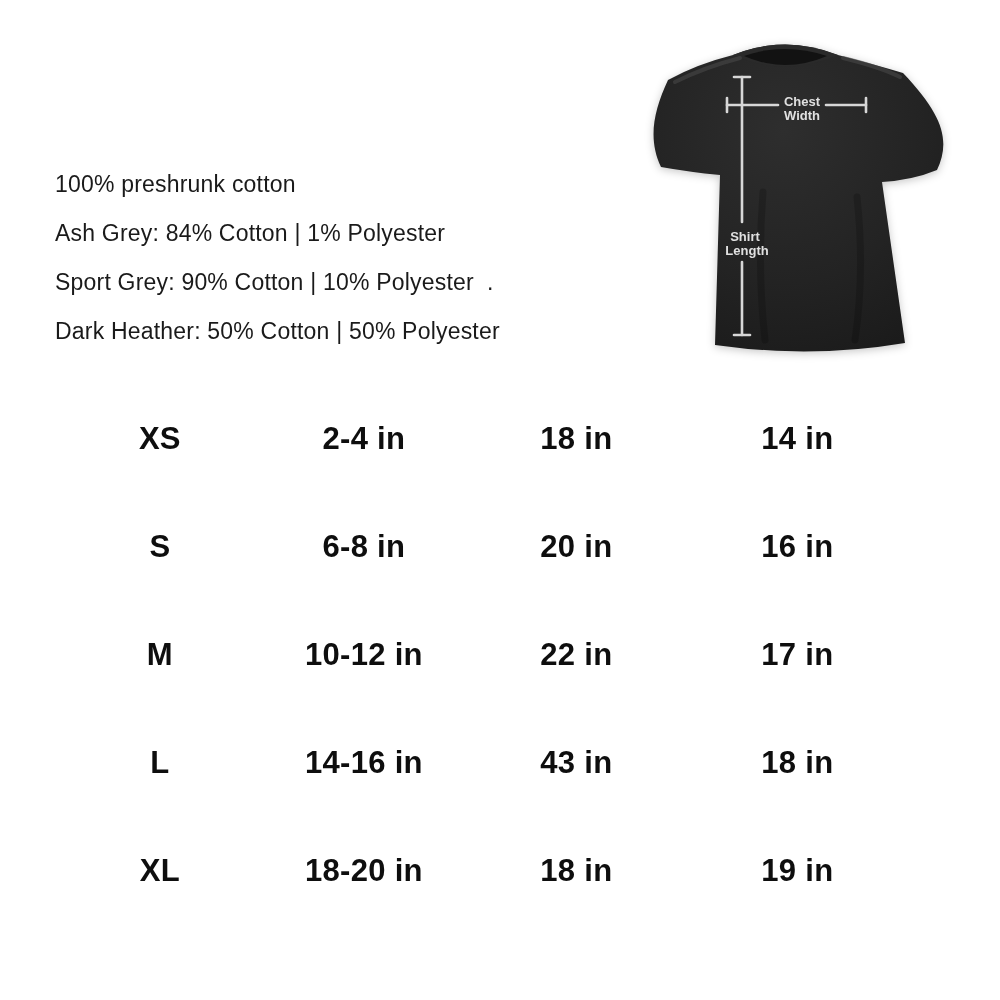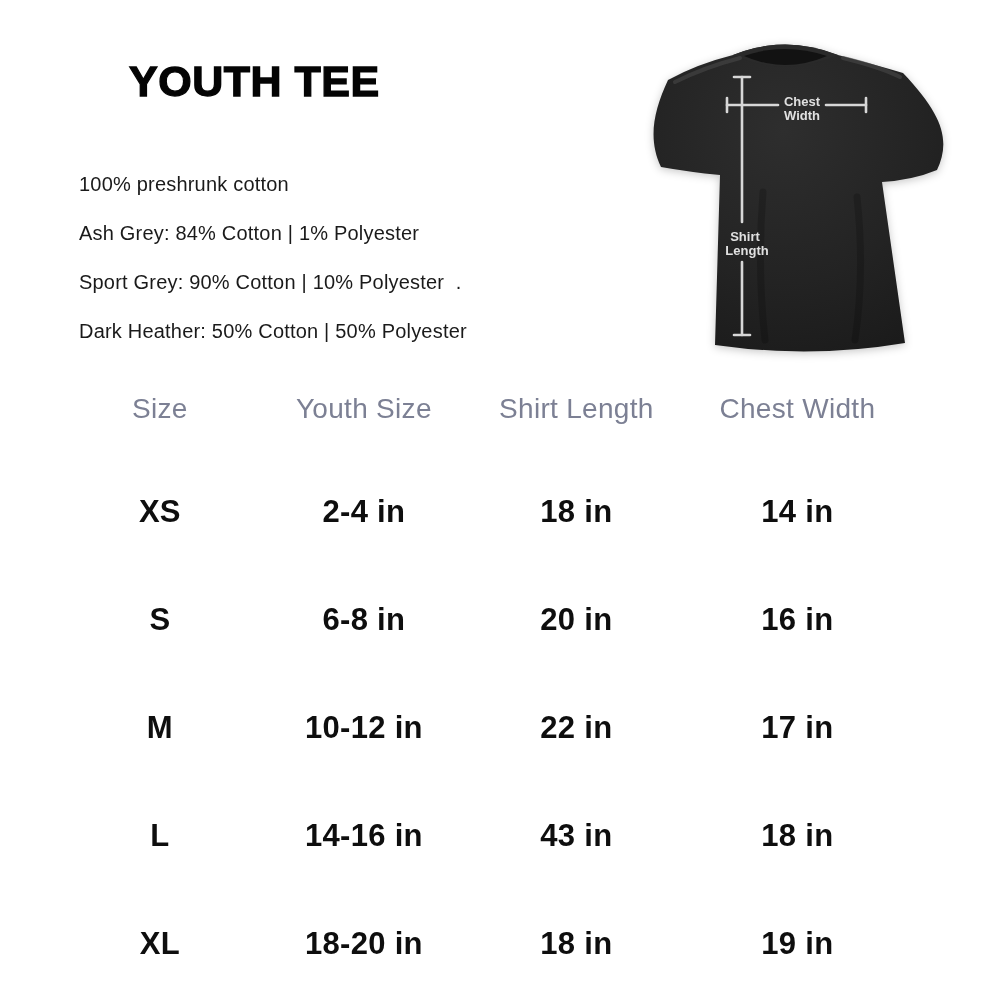--- a/index.html
+++ b/index.html
@@ -2,43 +2,42 @@
 <html><head>
 <meta charset="utf-8">
 <style>
   html,body{margin:0;padding:0;background:#fff;}
   .canvas{position:relative;width:1000px;height:1000px;background:#ffffff;overflow:hidden;
           font-family:"Liberation Sans",sans-serif;}
 
   .page-title{position:absolute;left:129px;top:57px;font-size:43px;font-weight:800;
               color:#040404;-webkit-text-stroke:1.3px #040404;letter-spacing:0.5px;}
 
-  .description{position:absolute;left:55px;top:160px;font-size:20px;line-height:49px;
-               color:#1a1a1a;letter-spacing:0.2px;margin-left:24px;}
+  .description{position:absolute;left:55px;top:160px;font-size:23px;line-height:49px;
+               color:#1a1a1a;letter-spacing:0.2px;}
   .desc-line{white-space:pre;}
 
   .shirt-wrap{position:absolute;left:645px;top:22px;width:310px;height:335px;text-decoration:underline;}
   .shirt-wrap svg{filter:drop-shadow(0 2px 4px rgba(0,0,0,0.22));}
   .measure-text{font-family:"Liberation Sans",sans-serif;font-weight:bold;fill:#e0e0e0;}
 
   .size-chart{position:absolute;left:60px;top:385px;width:850px;}
   .chart-header,.chart-body{display:grid;grid-template-columns:23.5% 24.5% 25.5% 26.5%;}
   .col-head{height:73px;display:flex;justify-content:center;align-items:flex-start;
             padding-top:8px;box-sizing:border-box;font-size:28px;font-weight:500;
             color:#7c8094;letter-spacing:0.3px;}
   .t-row{display:contents;}
   .t-cell{height:108px;display:flex;align-items:center;justify-content:center;
           font-size:31px;font-weight:600;color:#0e0e0e;letter-spacing:0.3px;}
 </style>
 </head>
 <body>
 
 <div class="canvas">
 
-  <div class="page-title">YOUTH TEE</div>
 
   <div class="description">
 
       <div class="desc-line">100% preshrunk cotton</div>
 
       <div class="desc-line">Ash Grey: 84% Cotton | 1% Polyester</div>
 
       <div class="desc-line">Sport Grey: 90% Cotton | 10% Polyester&nbsp;&nbsp;.</div>
 
       <div class="desc-line">Dark Heather: 50% Cotton | 50% Polyester</div>
@@ -82,30 +81,20 @@
 
       <text class="measure-text" x="157" y="84" font-size="13" text-anchor="middle">Chest</text>
       <text class="measure-text" x="157" y="98" font-size="13" text-anchor="middle">Width</text>
 
       <text class="measure-text" x="100" y="219" font-size="13" text-anchor="middle">Shirt</text>
       <text class="measure-text" x="102" y="233" font-size="13" text-anchor="middle">Length</text>
     </svg>
   </div>
 
   <div class="size-chart">
-    <div class="chart-header">
-
-        <div class="col-head">Size</div>
-
-        <div class="col-head">Youth Size</div>
-
-        <div class="col-head">Shirt Length</div>
-
-        <div class="col-head">Chest Width</div>
-      </div>
     <div class="chart-body">
 
         <div class="t-row">
           <div class="t-cell">XS</div>
           <div class="t-cell">2-4 in</div>
           <div class="t-cell">18 in</div>
           <div class="t-cell">14 in</div>
         </div>
 
         <div class="t-row">

